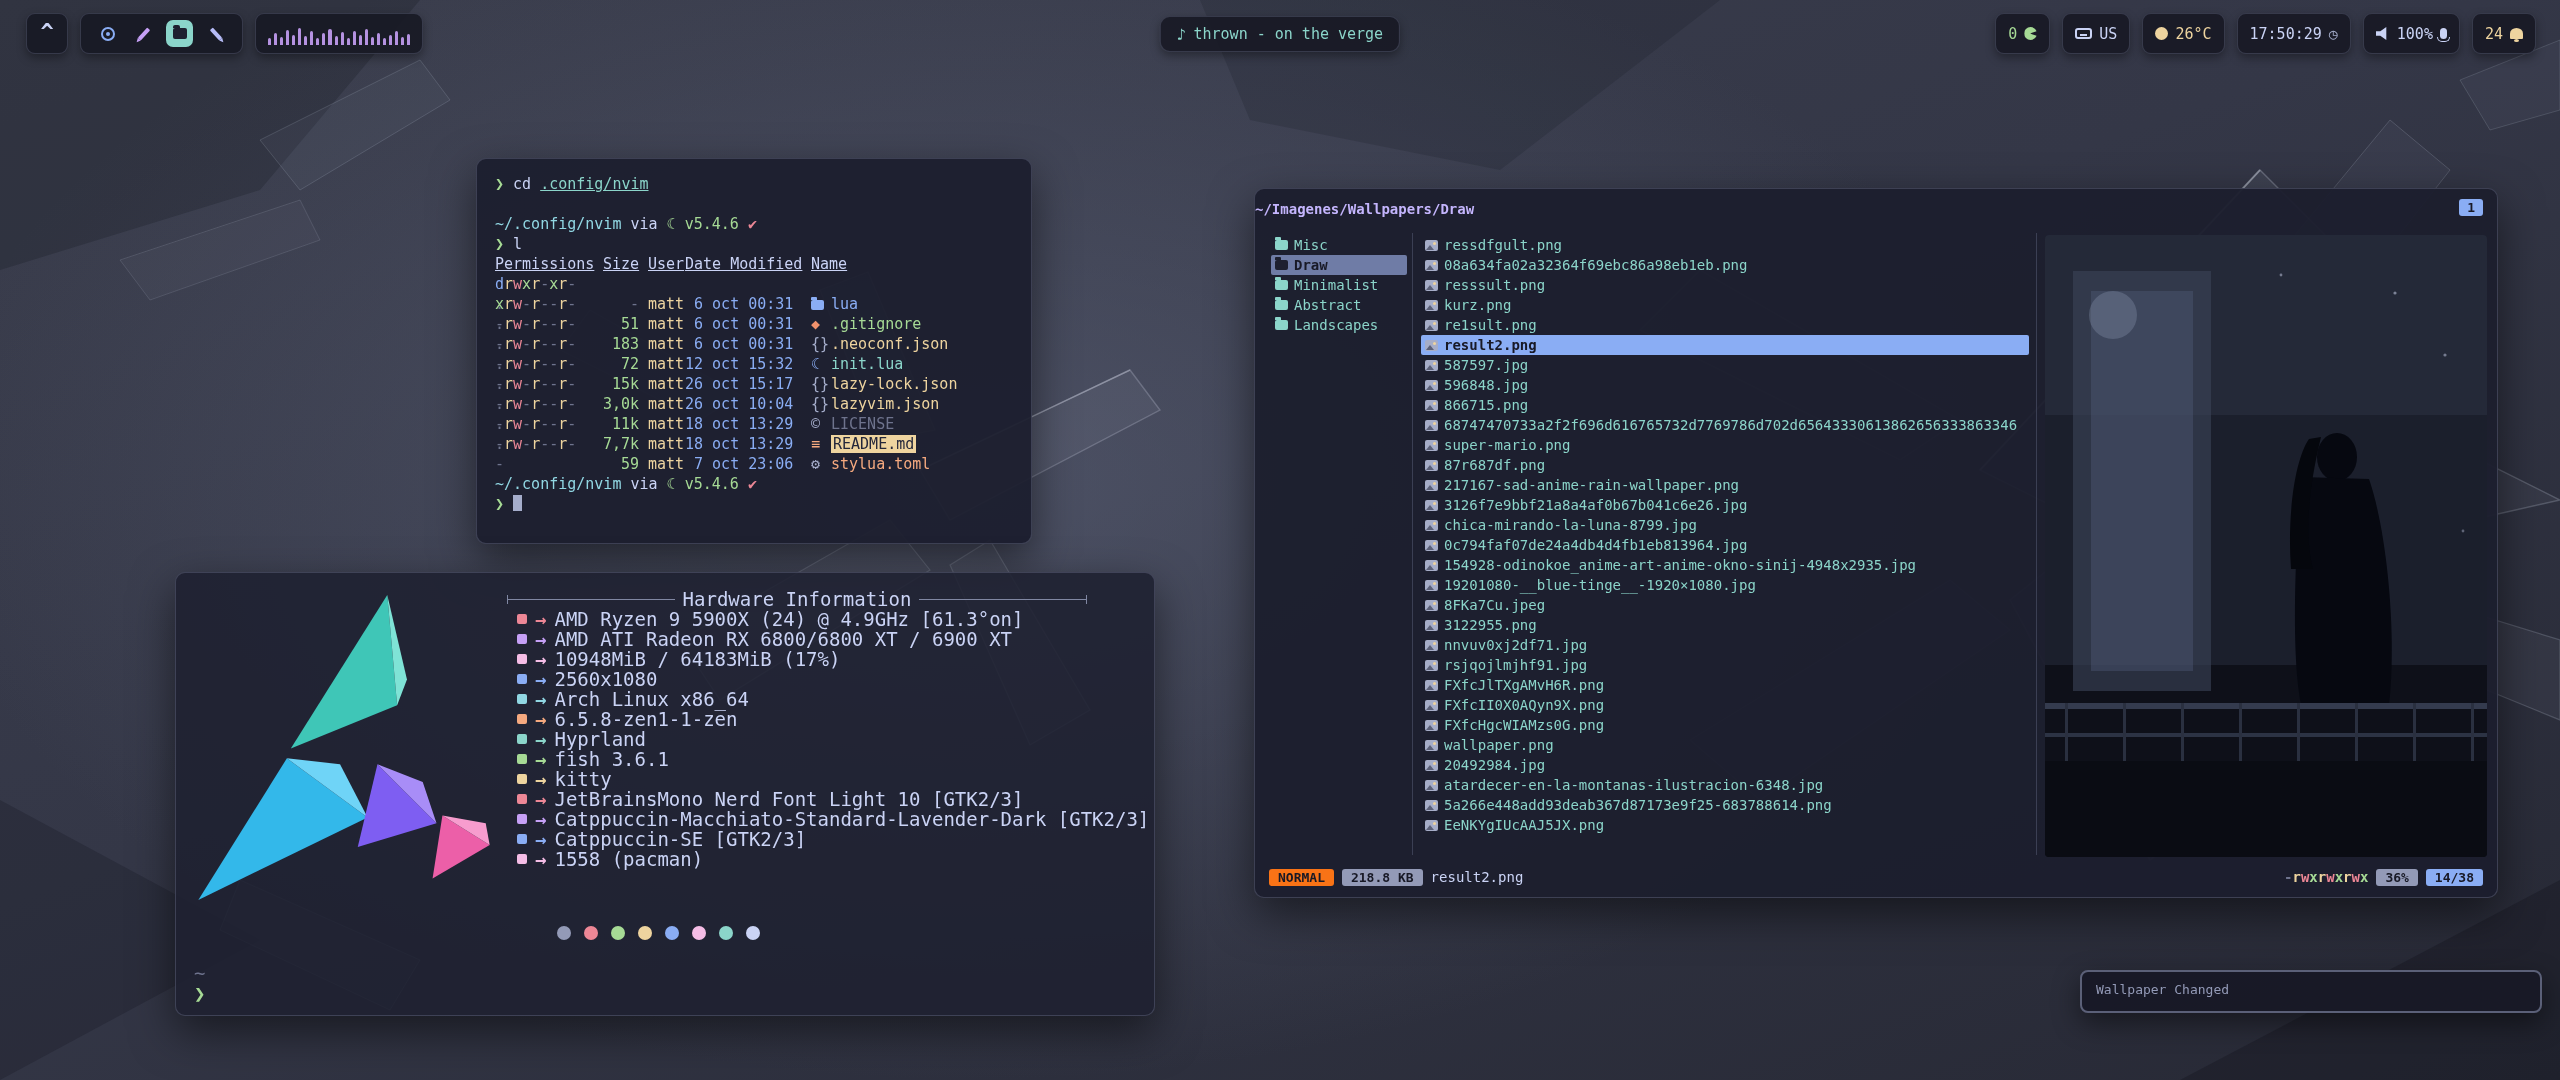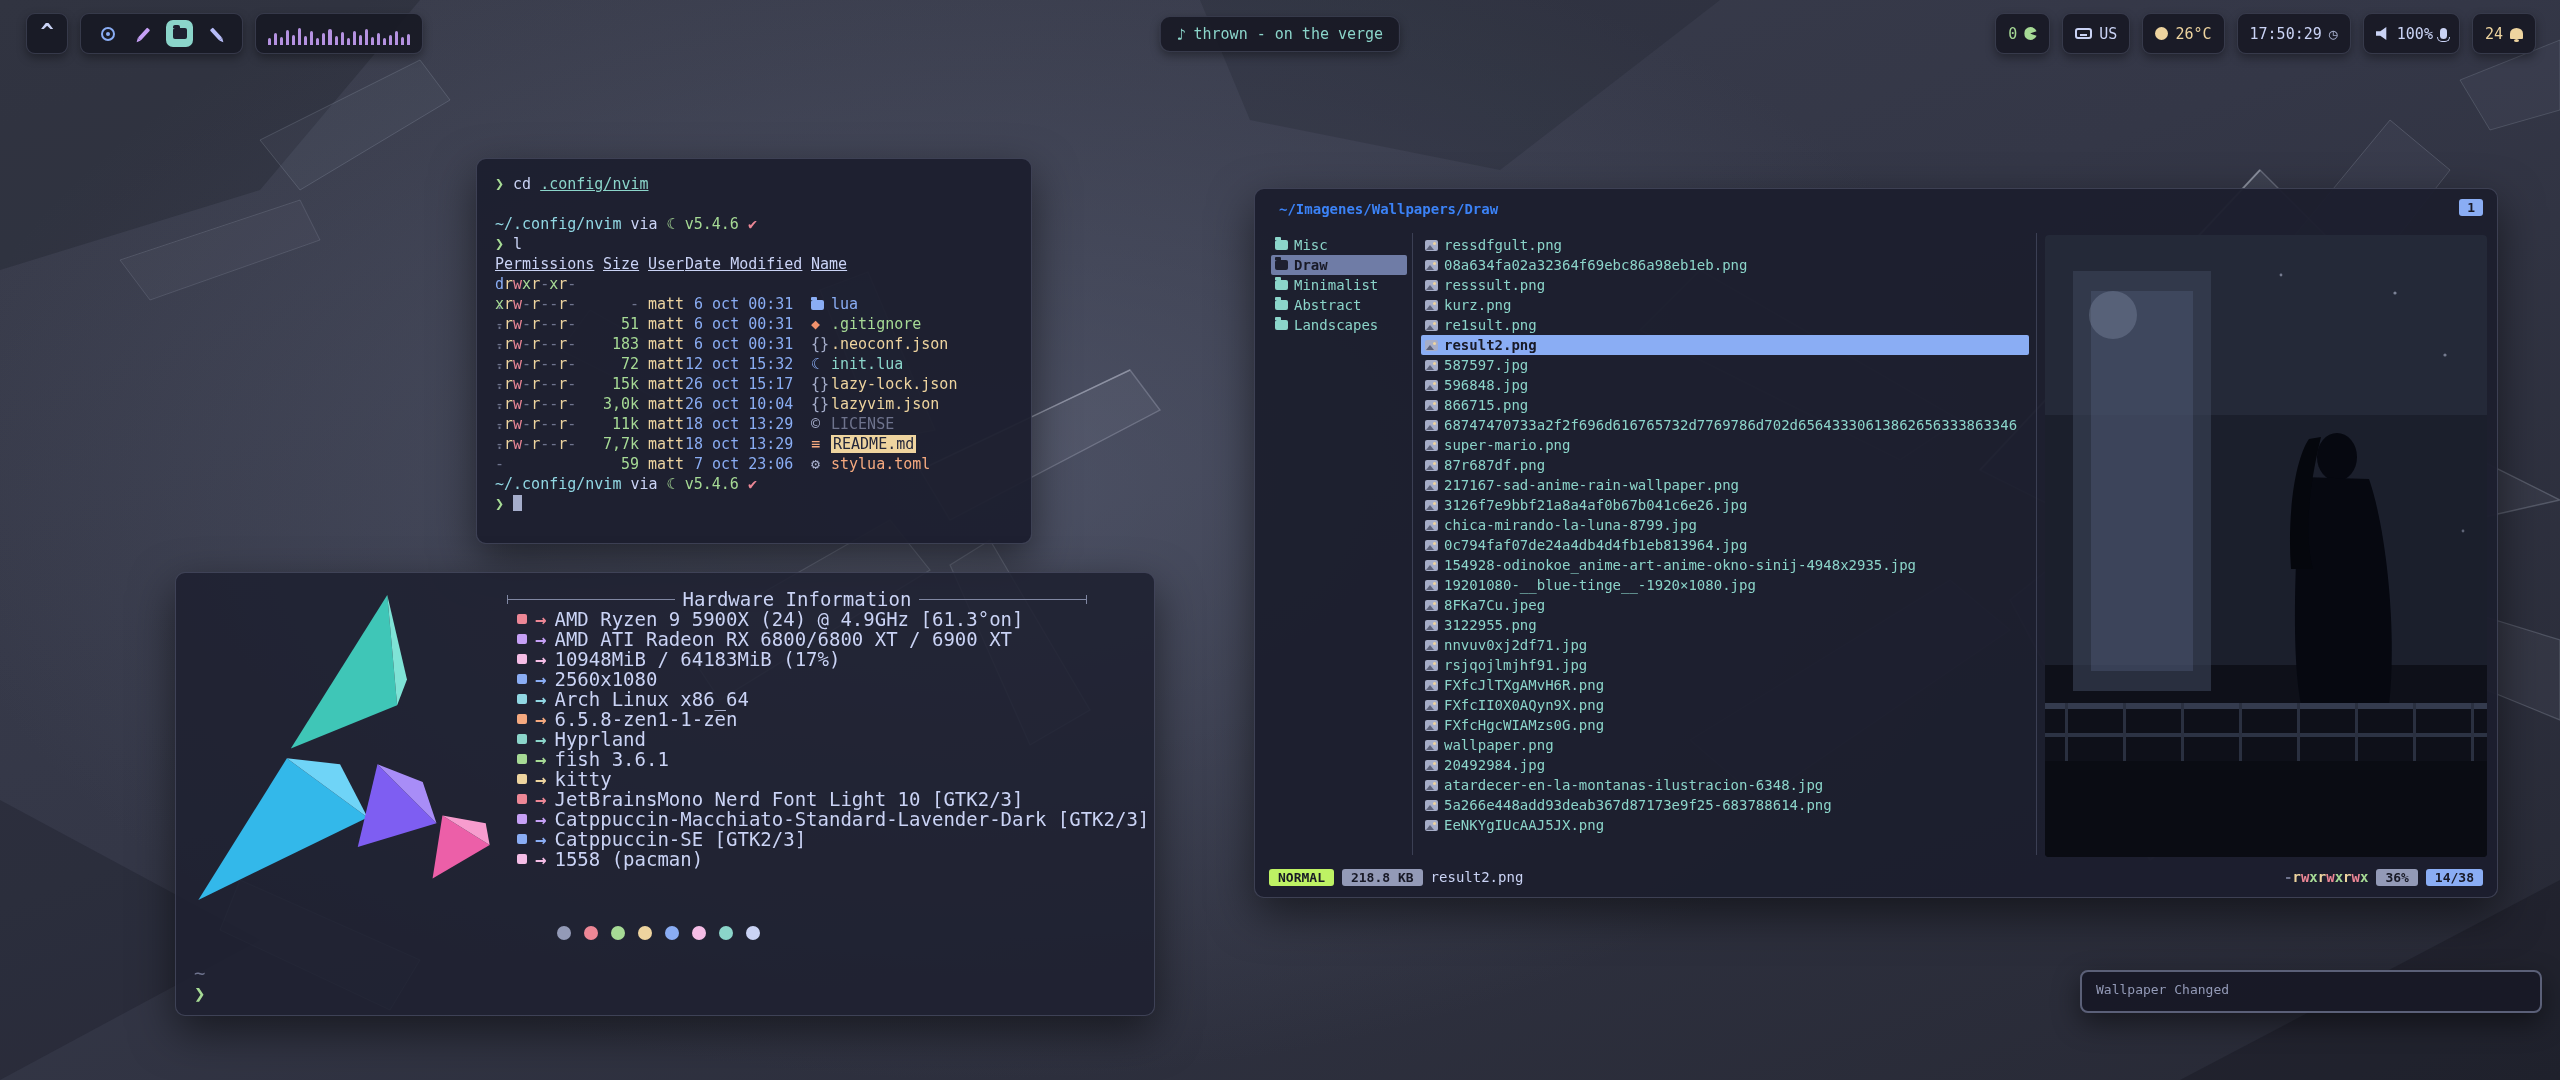--- a/index.html
+++ b/index.html
@@ -87,41 +87,41 @@
   .f-ico { width:10px; height:10px; border-radius:2px; flex:none; display:inline-block; }
   .f-arrow { font-weight:bold; }
   .f-text { color:#cad3f5; white-space:nowrap; }
   .fetch-dots { display:flex; gap:13px; margin:18px 0 0 365px; }
   .dot { width:14px; height:14px; border-radius:50%; display:inline-block; }
   .fetch-prompt { position:absolute; left:18px; bottom:12px; }
   .fetch-prompt div { height:20px; line-height:20px; }
 
   
   .fm { left:1254px; top:188px; width:1244px; height:710px; background:rgba(28,30,46,0.96); font-size:14px; }
-  .fm-header { position:absolute; left:24px; top:12px; color:#3b82f6; font-weight:bold; }
+  .fm-header { position:absolute; left:0; top:12px; color:#c4b5fd; font-weight:bold; }
   .fm-tab { position:absolute; right:14px; top:10px; background:#8aadf4; color:#181926; font-weight:bold;
     padding:1px 8px; border-radius:3px; font-size:13px; }
   .fm-dirs { position:absolute; left:16px; top:46px; width:136px; }
   .fm-files { position:absolute; left:166px; top:46px; width:608px; overflow:hidden; }
   .fm-row { height:20px; line-height:20px; white-space:nowrap; overflow:hidden; display:flex; align-items:center; gap:6px; padding:0 4px; border-radius:2px; }
   .fm-name { color:#8bd5ca; }
   .fm-dir .ico-folder { background:#8bd5ca; flex:none; }
   .fm-dir.dsel { background:#6f7ca6; }
   .fm-dir.dsel .fm-name { color:#181926; font-weight:bold; }
   .fm-dir.dsel .ico-folder { background:#1e2030; }
   .fm-file.fsel { background:#8aadf4; }
   .fm-file.fsel .fm-name { color:#181926; font-weight:bold; }
   .ico-image { display:inline-block; width:13px; height:11px; border-radius:2px; position:relative; background:#a6adc8; overflow:hidden; flex:none; }
   .ico-image::before { content:''; position:absolute; left:1px; bottom:1px; border-left:4px solid transparent; border-right:4px solid transparent; border-bottom:5px solid #5b6078; }
   .ico-image::after { content:''; position:absolute; right:2px; top:2px; width:3px; height:3px; border-radius:50%; background:#eed49f; }
   .fm-sep { position:absolute; top:44px; bottom:42px; width:1px; background:#3b3f54; }
   .fm-preview { position:absolute; left:790px; top:46px; width:442px; height:622px; border-radius:4px; overflow:hidden; }
   .fm-status { position:absolute; left:14px; right:14px; bottom:8px; height:24px; display:flex; align-items:center; gap:8px; }
   .chip { padding:1px 9px; border-radius:3px; font-weight:bold; font-size:13px; }
-  .chip-mode { background:#bef264; color:#181926; }
+  .chip-mode { background:#f97316; color:#181926; }
   .chip-size { background:#939ab7; color:#181926; }
   .chip-pct  { background:#939ab7; color:#181926; }
   .chip-pos  { background:#8aadf4; color:#181926; }
   .fm-filename { color:#cad3f5; }
   .fm-right { margin-left:auto; display:flex; align-items:center; gap:8px; }
   .fm-perms { letter-spacing:0; font-weight:bold; }
 
   
   .notification { position:absolute; left:2080px; top:970px; width:462px; background:rgba(24,25,38,0.97);
     border:2px solid #5b6078; border-radius:8px; padding:10px 14px; z-index:6; font-size:13px; box-shadow:0 10px 28px rgba(0,0,0,0.45); }

